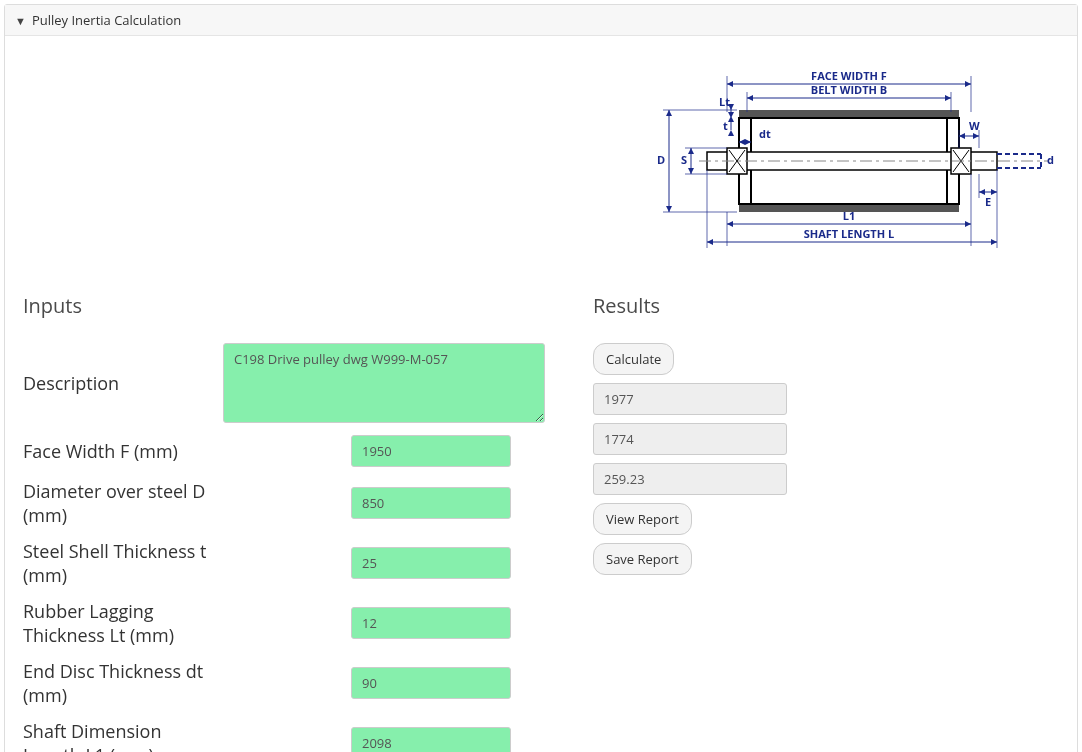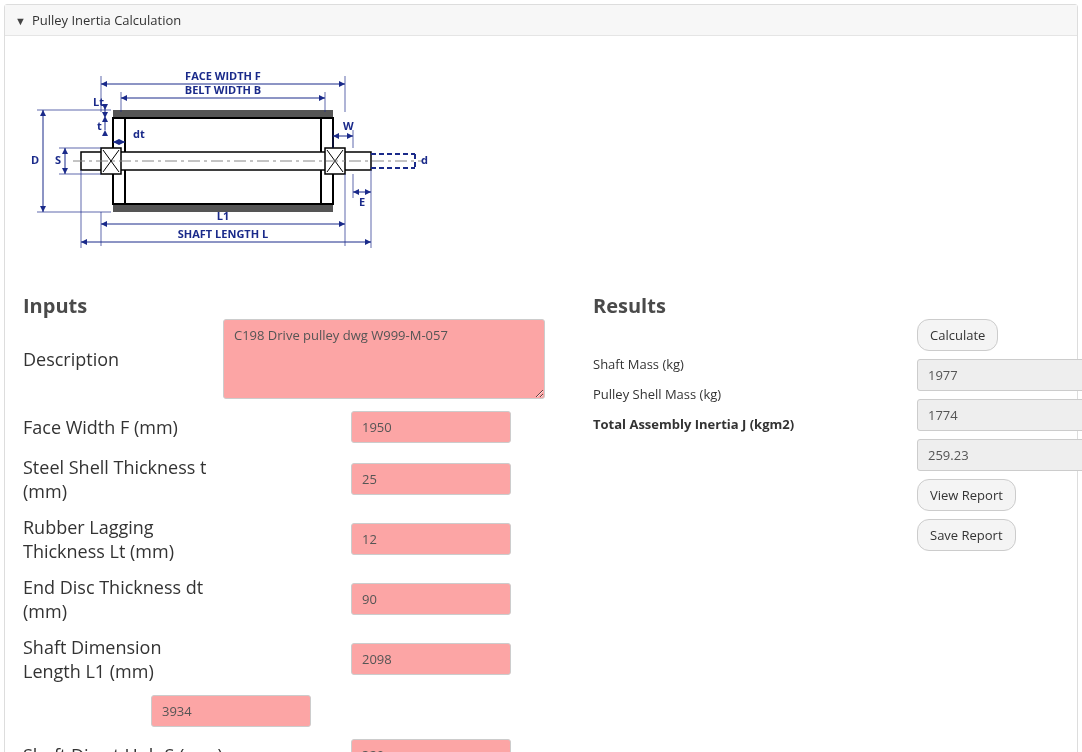--- a/index.html
+++ b/index.html
@@ -25,26 +25,27 @@
     align-items: center;
     gap: 6px;
     cursor: pointer;
   }
   .panel-header .chev { font-size: 11px; color: #444; }
   .panel-body {
     padding: 18px 18px 24px 18px;
   }
   .diagram-wrap {
     margin: 10px 0 24px 0;
+    text-align: right;
   }
   h3.section {
-    font-weight: 700;
+    font-weight: 400;
     font-size: 20px;
     color: #4a4a4a;
-    margin-bottom: 0;
+    margin-bottom: 24px;
   }
   .two-col {
     display: flex;
     gap: 48px;
   }
   .col-left { flex: 1 1 50%; }
   .col-right { flex: 1 1 50%; }
   .row {
     display: flex;
     align-items: center;
@@ -79,21 +80,21 @@
     font-size: 13px;
     color: #555;
   }
   input[type="text"], textarea {
     border: 1px solid #ccc;
     border-radius: 3px;
     padding: 6px 10px;
     font-size: 13px;
     color: #555;
     font-family: inherit;
-    background: #fca5a5;
+    background: #86efac;
   }
   button.btn {
     background: #f4f4f4;
     border: 1px solid #ccc;
     border-radius: 12px;
     padding: 6px 12px;
     font-size: 13px;
     color: #333;
     cursor: pointer;
     font-family: inherit;
@@ -235,20 +236,25 @@
           <textarea class="row-input" style="">C198 Drive pulley dwg W999-M-057</textarea>
         </div>
 
         <div id="input-rows">
             <div class="row">
               <div class="row-label">Face Width F (mm)</div>
               <div style="width: 128px;"></div>
               <input type="text" class="row-input" value="1950" style="">
             </div>
             <div class="row">
+              <div class="row-label">Diameter over steel D (mm)</div>
+              <div style="width: 128px;"></div>
+              <input type="text" class="row-input" value="850" style="">
+            </div>
+            <div class="row">
               <div class="row-label">Steel Shell Thickness t (mm)</div>
               <div style="width: 128px;"></div>
               <input type="text" class="row-input" value="25" style="">
             </div>
             <div class="row">
               <div class="row-label">Rubber Lagging Thickness Lt (mm)</div>
               <div style="width: 128px;"></div>
               <input type="text" class="row-input" value="12" style="">
             </div>
             <div class="row">
@@ -270,31 +276,20 @@
               <div style="width: 128px;"></div>
               <input type="text" class="row-input" value="320" style="">
             </div>
           </div>
       </div>
 
       <div class="col-right">
         <h3 class="section">Results</h3>
 
         <div class="results-body">
-          <div class="results-rows" id="result-rows" style="padding-top: 36px;">
-              <div class="result-row">
-                <div class="result-label">Shaft Mass (kg)</div>
-              </div>
-              <div class="result-row">
-                <div class="result-label">Pulley Shell Mass (kg)</div>
-              </div>
-              <div class="result-row">
-                <div class="result-label" style="font-weight: 700;">Total Assembly Inertia J (kgm2)</div>
-              </div>
-            </div>
           <div class="actions-col">
             <button class="btn">Calculate</button>
             <div id="result-vals" class="actions-col">
                 <div class="result-val">1977</div>
                 <div class="result-val">1774</div>
                 <div class="result-val">259.23</div>
               </div>
             <button class="btn">View Report</button>
             <button class="btn">Save Report</button>
           </div>

